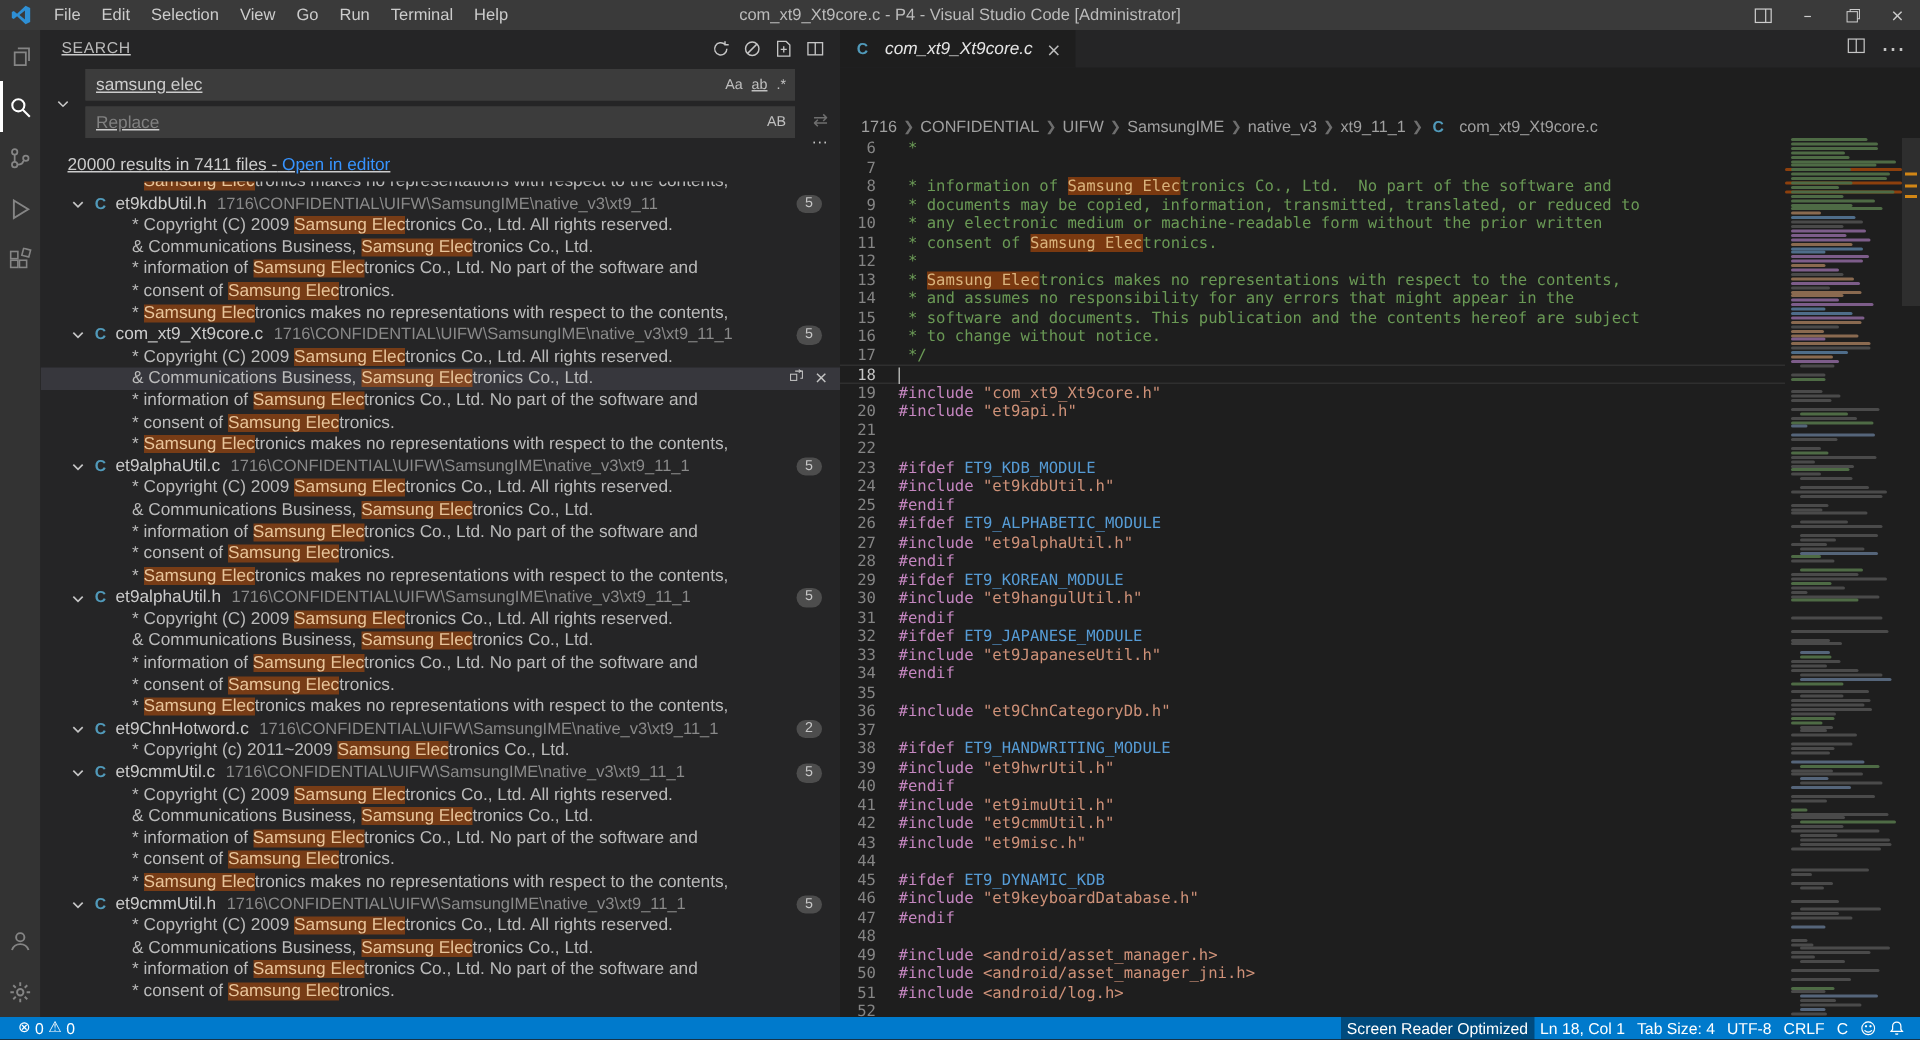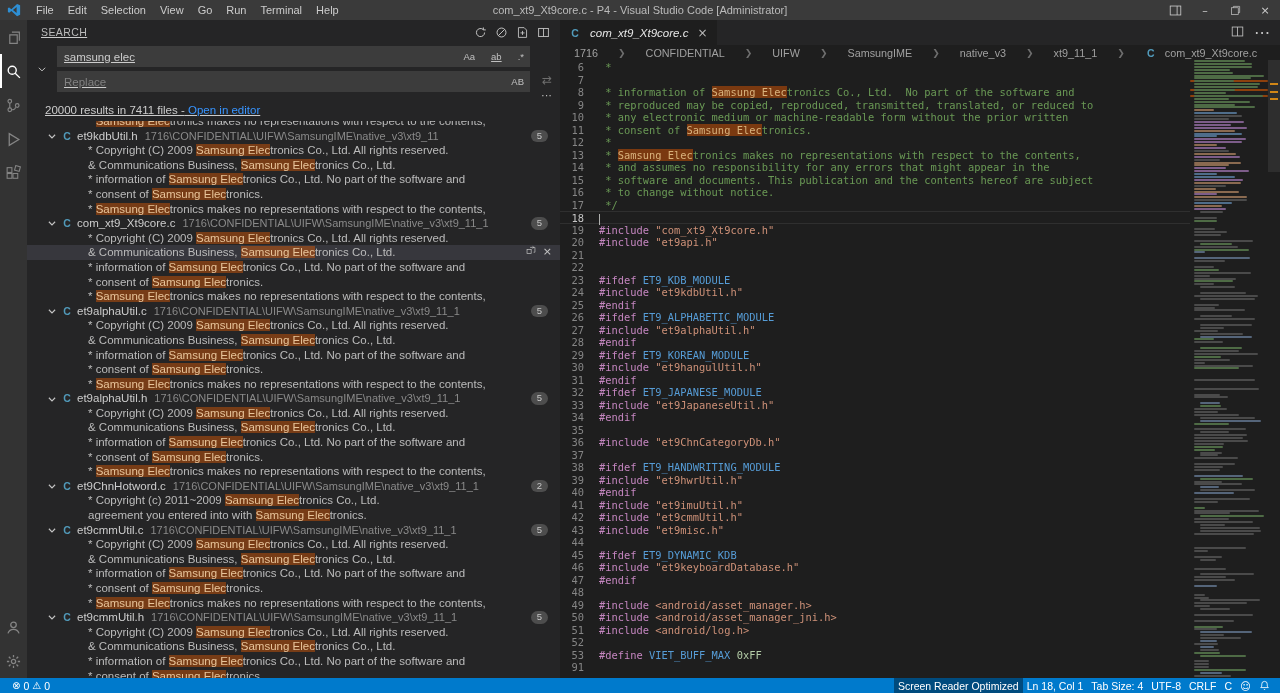--- a/index.html
+++ b/index.html
@@ -39,21 +39,21 @@
            color:#c5c5c5; font-size:12px; border-radius:3px; }
   .hd-ic svg { width:13px; height:13px; }
 
   .search-controls { position:relative; padding:2px 30px 4px 30px; }
   .toggle-replace { position:absolute; left:10px; top:14px; color:#c5c5c5; width:14px; height:22px;
                     display:flex; align-items:center; }
   .sb-input-row { display:flex; align-items:center; margin-bottom:4px; position:relative; }
   .sb-input { width:100%; height:21px; background:#3c3c3c; border:1px solid #3c3c3c; color:#cccccc;
               font-size:11.5px; padding:0 56px 0 6px; outline:none; font-family:"Liberation Sans",sans-serif; }
   .sb-input::placeholder { color:#818181; }
-  .in-icons { position:absolute; right:4px; top:0; height:21px; display:flex; align-items:center; gap:12px; }
+  .in-icons { position:absolute; right:4px; top:0; height:21px; display:flex; align-items:center; gap:2px; }
   .opt-ic { font-size:9.5px; color:#c0c0c0; padding:1px 2px; border-radius:2px; line-height:1; }
   .opt-word { text-decoration:underline; }
   .replace-all-btn { position:absolute; right:8px; top:29px; color:#6e6e6e; font-size:12px; }
   .more-dots { position:absolute; right:8px; top:47px; color:#c5c5c5; font-size:11px; line-height:8px; }
 
   .summary { font-size:11.5px; padding:4px 14px 5px 18px; white-space:nowrap; color:#cccccc; }
   .summary a { color:#3794ff; text-decoration:none; }
 
   .results { flex:1; overflow:hidden; position:relative; }
   .results-inner { position:absolute; top:-7px; left:0; right:0; }
@@ -74,21 +74,21 @@
 
   
   .editorarea { flex:1; display:flex; flex-direction:column; background:#1e1e1e; min-width:0; }
   .tabbar { height:25px; background:#252526; display:flex; align-items:stretch; }
   .tab { background:#1e1e1e; display:flex; align-items:center; padding:0 9px; gap:5px; min-width:0; }
   .tab-label { color:#e7e7e7; font-size:11.5px; font-style:italic; }
   .tab-close { color:#bbbbbb; font-size:12px; margin-left:4px; }
   .editor-actions { margin-left:auto; display:flex; align-items:center; gap:10px; padding-right:10px; color:#c5c5c5; }
   .editor-actions svg { width:13px; height:13px; }
   .breadcrumbs { height:15px; display:flex; align-items:center; font-size:10.8px; color:#a0a0a0;
-                 padding-left:14px; gap:18px; white-space:nowrap; }
+                 padding-left:14px; gap:2px; white-space:nowrap;margin-top:32px; }
   .bc-sep { color:#6e6e6e; font-size:9px; padding:0 2px; }
   .bc-file { display:flex; align-items:center; gap:4px; }
 
   .editor { flex:1; display:flex; overflow:hidden; position:relative; }
   .code { flex:1; overflow:hidden; font-family:"DejaVu Sans Mono", monospace; font-size:10.4px; padding-top:1px; }
   .cl { height:12.5px; line-height:12.5px; display:flex; white-space:pre; }
   .cl.current { border-top:1px solid #2f2f2f; border-bottom:1px solid #2f2f2f; height:12.5px; }
   .lnum { width:39px; min-width:39px; text-align:right; padding-right:15px; color:#858585; }
   .cl.current .lnum { color:#c6c6c6; }
   .ctext { position:relative; }
@@ -382,23 +382,20 @@
             </span>
             <span class="c-icon">C</span>
             <span class="fname">et9ChnHotword.c</span>
             <span class="fpath">1716\CONFIDENTIAL\UIFW\SamsungIME\native_v3\xt9_11_1</span>
             <span class="badge">2</span>
           </div>
           <div class="row">
             <span class="mtext"><span>* Copyright (c) 2011~2009 </span><span class="hl">Samsung Elec</span><span>tronics Co., Ltd.</span></span>
           </div>
           <div class="row">
-            <span class="mtext"><span>agreement you entered into with </span><span class="hl">Samsung Elec</span><span>tronics.</span></span>
-          </div>
-          <div class="row">
             <span class="twisty">
               <svg viewBox="0 0 16 16">
                 <path d="M3 6l5 5 5-5" fill="none" stroke="#c5c5c5" stroke-width="1.8"></path>
               </svg>
             </span>
             <span class="c-icon">C</span>
             <span class="fname">et9cmmUtil.c</span>
             <span class="fpath">1716\CONFIDENTIAL\UIFW\SamsungIME\native_v3\xt9_11_1</span>
             <span class="badge">5</span>
           </div>
@@ -475,21 +472,21 @@
         <span class="bc-file">
           <span class="c-icon">C</span>
           <span>com_xt9_Xt9core.c</span>
         </span>
       </div>
     <div class="editor">
       <div class="code" id="code-lines">
           <div class="cl"><span class="lnum">6</span><span class="ctext"><span class="tk-c"> *</span></span></div>
           <div class="cl"><span class="lnum">7</span></div>
           <div class="cl"><span class="lnum">8</span><span class="ctext"><span class="tk-c"> * information of </span><span class="tk-cm">Samsung Elec</span><span class="tk-c">tronics Co., Ltd.  No part of the software and</span></span></div>
-          <div class="cl"><span class="lnum">9</span><span class="ctext"><span class="tk-c"> * reproduced may be copied, reproduced, transmitted, translated, or reduced to</span></span></div>
+          <div class="cl"><span class="lnum">9</span><span class="ctext"><span class="tk-c"> * documents may be copied, information, transmitted, translated, or reduced to</span></span></div>
           <div class="cl"><span class="lnum">10</span><span class="ctext"><span class="tk-c"> * any electronic medium or machine-readable form without the prior written</span></span></div>
           <div class="cl"><span class="lnum">11</span><span class="ctext"><span class="tk-c"> * consent of </span><span class="tk-cm">Samsung Elec</span><span class="tk-c">tronics.</span></span></div>
           <div class="cl"><span class="lnum">12</span><span class="ctext"><span class="tk-c"> *</span></span></div>
           <div class="cl"><span class="lnum">13</span><span class="ctext"><span class="tk-c"> * </span><span class="tk-cm">Samsung Elec</span><span class="tk-c">tronics makes no representations with respect to the contents,</span></span></div>
           <div class="cl"><span class="lnum">14</span><span class="ctext"><span class="tk-c"> * and assumes no responsibility for any errors that might appear in the</span></span></div>
           <div class="cl"><span class="lnum">15</span><span class="ctext"><span class="tk-c"> * software and documents. This publication and the contents hereof are subject</span></span></div>
           <div class="cl"><span class="lnum">16</span><span class="ctext"><span class="tk-c"> * to change without notice.</span></span></div>
           <div class="cl"><span class="lnum">17</span><span class="ctext"><span class="tk-c"> */</span></span></div>
           <div class="cl current"><span class="lnum">18</span><span class="ctext"><span class="cursor"></span></span></div>
           <div class="cl"><span class="lnum">19</span><span class="ctext"><span class="tk-d">#include </span><span class="tk-s">"com_xt9_Xt9core.h"</span></span></div>

